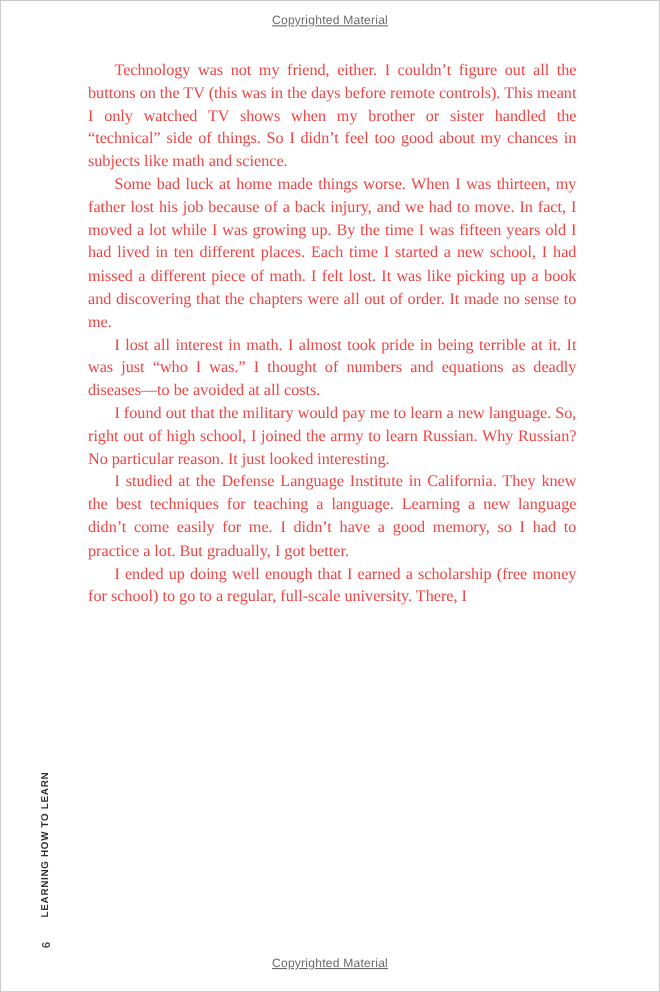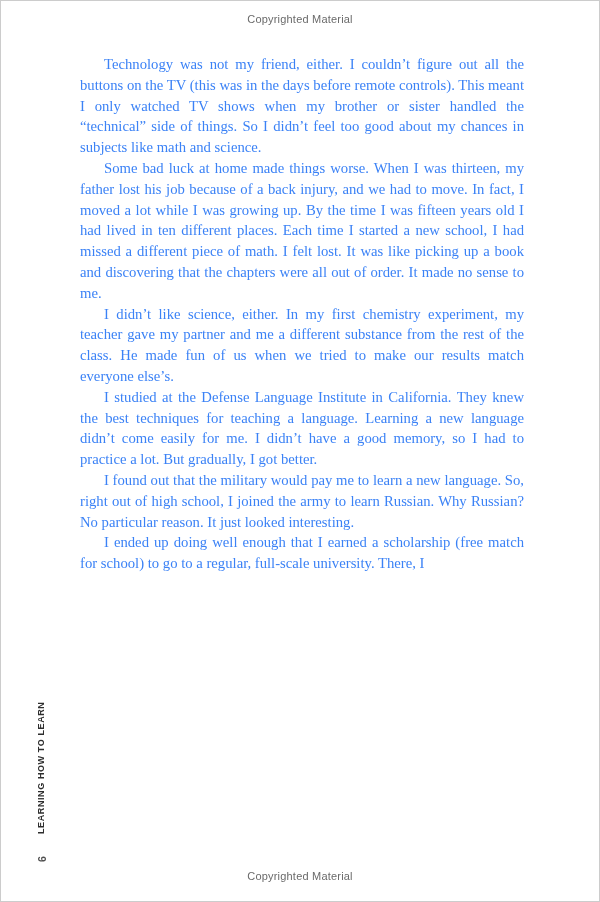--- a/index.html
+++ b/index.html
@@ -19,29 +19,30 @@
   }
   .copyright {
     position: absolute;
     left: 0;
     width: 100%;
     text-align: center;
     font-family: "Liberation Sans", sans-serif;
     font-size: 11px;
     color: #6a6a6a;
     letter-spacing: 0.2px;
+    text-decoration: underline;
   }
   .copyright.top { top: 12px; }
   .copyright.bottom { top: 869px; }
   .body-text {
     position: absolute;
     left: 79px;
     top: 53px;
     width: 444px;
-    color: #3b82f6;
+    color: #ef4444;
     font-size: 14.7px;
     line-height: 20.8px;
     text-align: justify;
   }
   .body-text p {
     margin: 0;
     padding: 0;
     text-indent: 24px;
   }
   .spine {
@@ -69,24 +70,24 @@
 </head>
 <body>
 
 <div class="page">
 
   <div class="copyright top">Copyrighted Material</div>
 
   <div class="body-text">
     <p>Technology was not my friend, either. I couldn’t figure out all the buttons on the TV (this was in the days before remote controls). This meant I only watched TV shows when my brother or sister handled the “technical” side of things. So I didn’t feel too good about my chances in subjects like math and science.</p>
     <p>Some bad luck at home made things worse. When I was thirteen, my father lost his job because of a back injury, and we had to move. In fact, I moved a lot while I was growing up. By the time I was fifteen years old I had lived in ten different places. Each time I started a new school, I had missed a different piece of math. I felt lost. It was like picking up a book and discovering that the chapters were all out of order. It made no sense to me.</p>
-    <p>I didn’t like science, either. In my first chemistry experiment, my teacher gave my partner and me a different substance from the rest of the class. He made fun of us when we tried to make our results match everyone else’s.</p>
+    <p>I lost all interest in math. I almost took pride in being terrible at it. It was just “who I was.” I thought of numbers and equations as deadly diseases—to be avoided at all costs.</p>
+    <p>I found out that the military would pay me to learn a new language. So, right out of high school, I joined the army to learn Russian. Why Russian? No particular reason. It just looked interesting.</p>
     <p>I studied at the Defense Language Institute in California. They knew the best techniques for teaching a language. Learning a new language didn’t come easily for me. I didn’t have a good memory, so I had to practice a lot. But gradually, I got better.</p>
-    <p>I found out that the military would pay me to learn a new language. So, right out of high school, I joined the army to learn Russian. Why Russian? No particular reason. It just looked interesting.</p>
-    <p>I ended up doing well enough that I earned a scholarship (free match for school) to go to a regular, full-scale university. There, I</p>
+    <p>I ended up doing well enough that I earned a scholarship (free money for school) to go to a regular, full-scale university. There, I</p>
   </div>
 
   <div class="spine spine-title">LEARNING HOW TO LEARN</div>
 
   <div class="spine page-num">6</div>
 
   <div class="copyright bottom">Copyrighted Material</div>
 
 </div>
 

